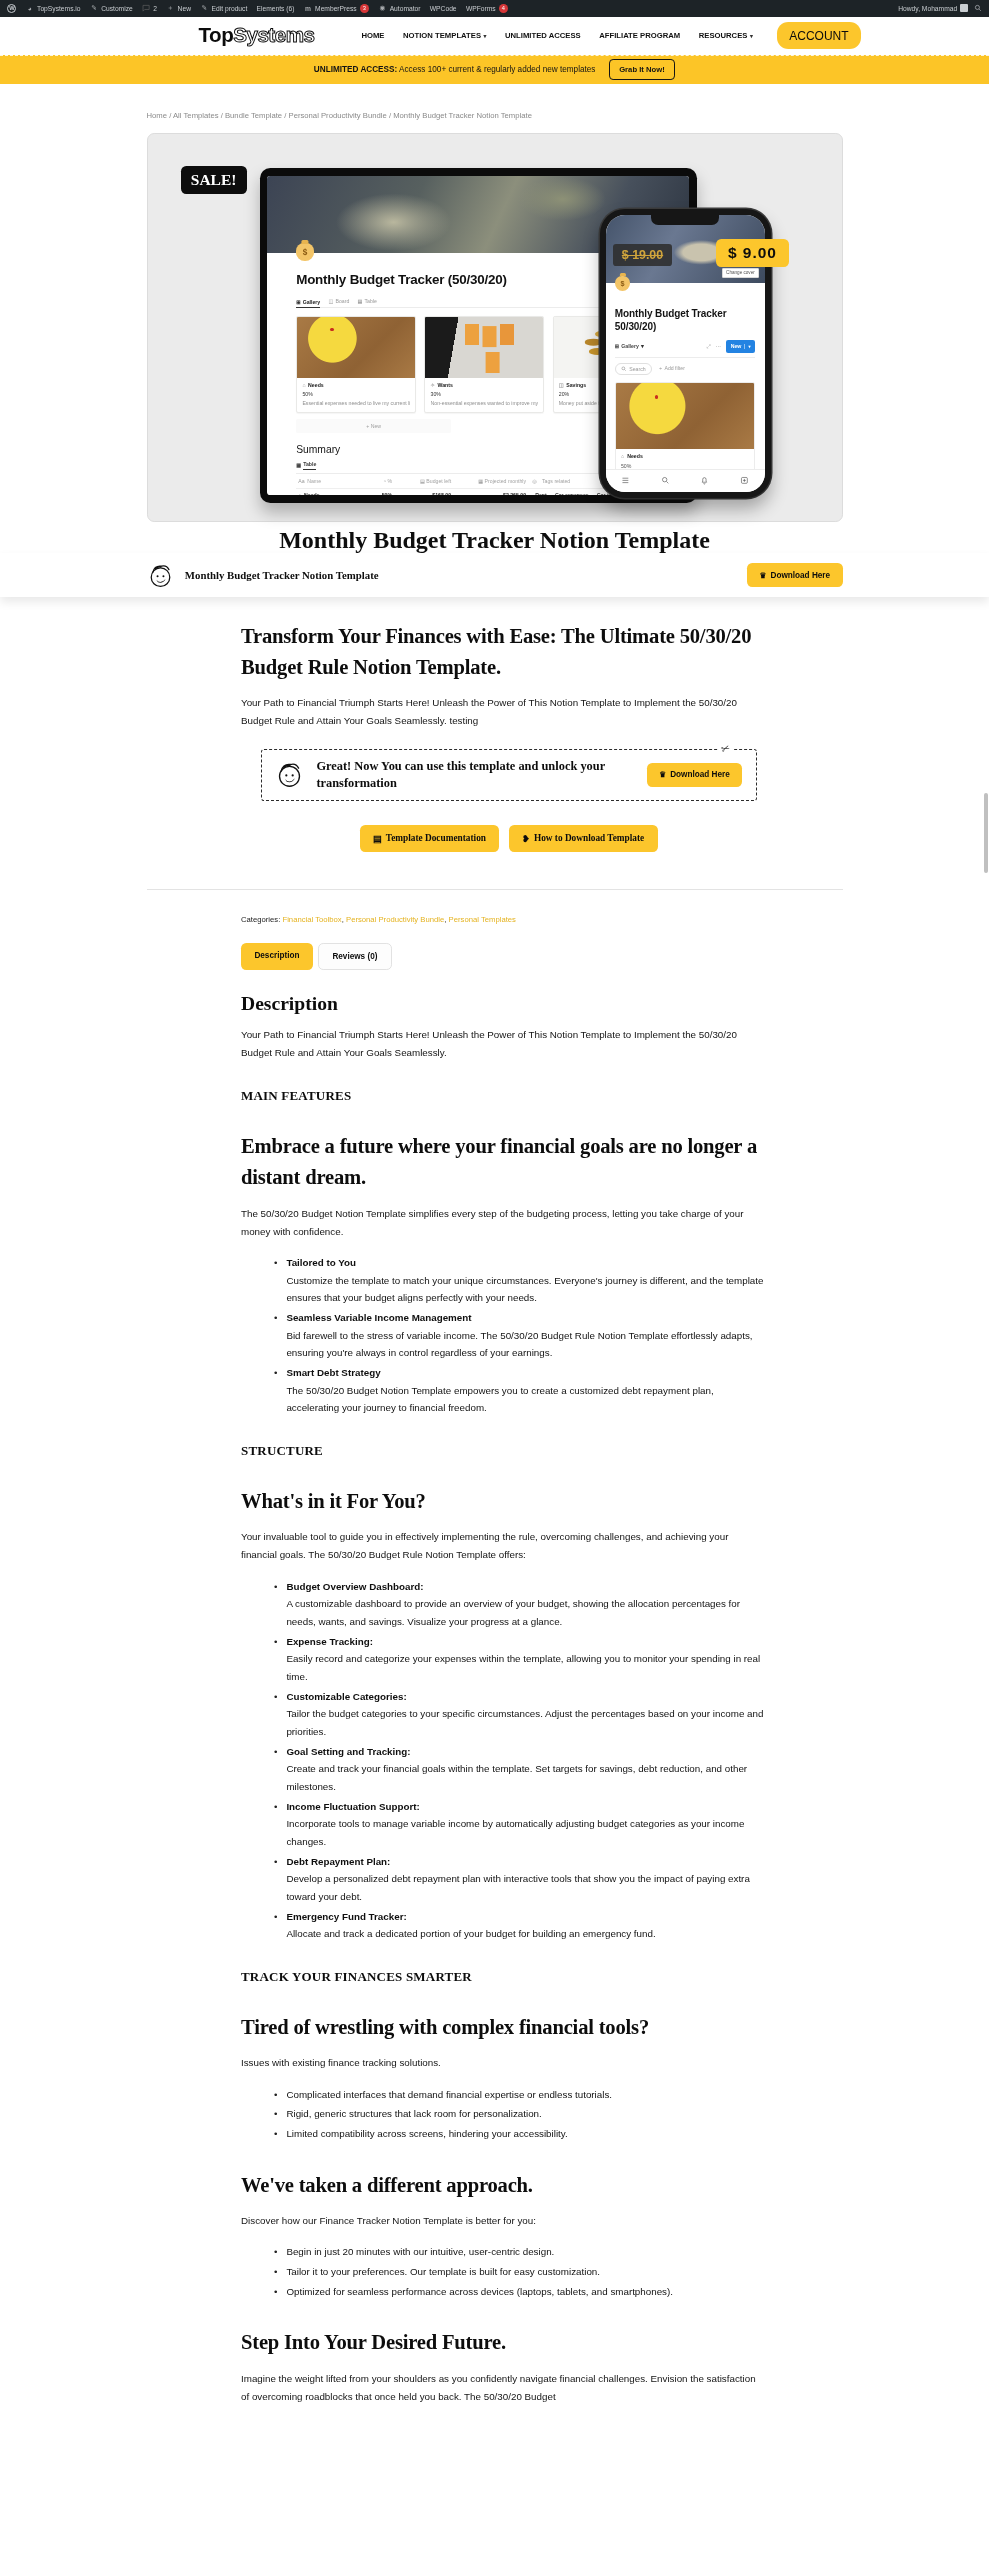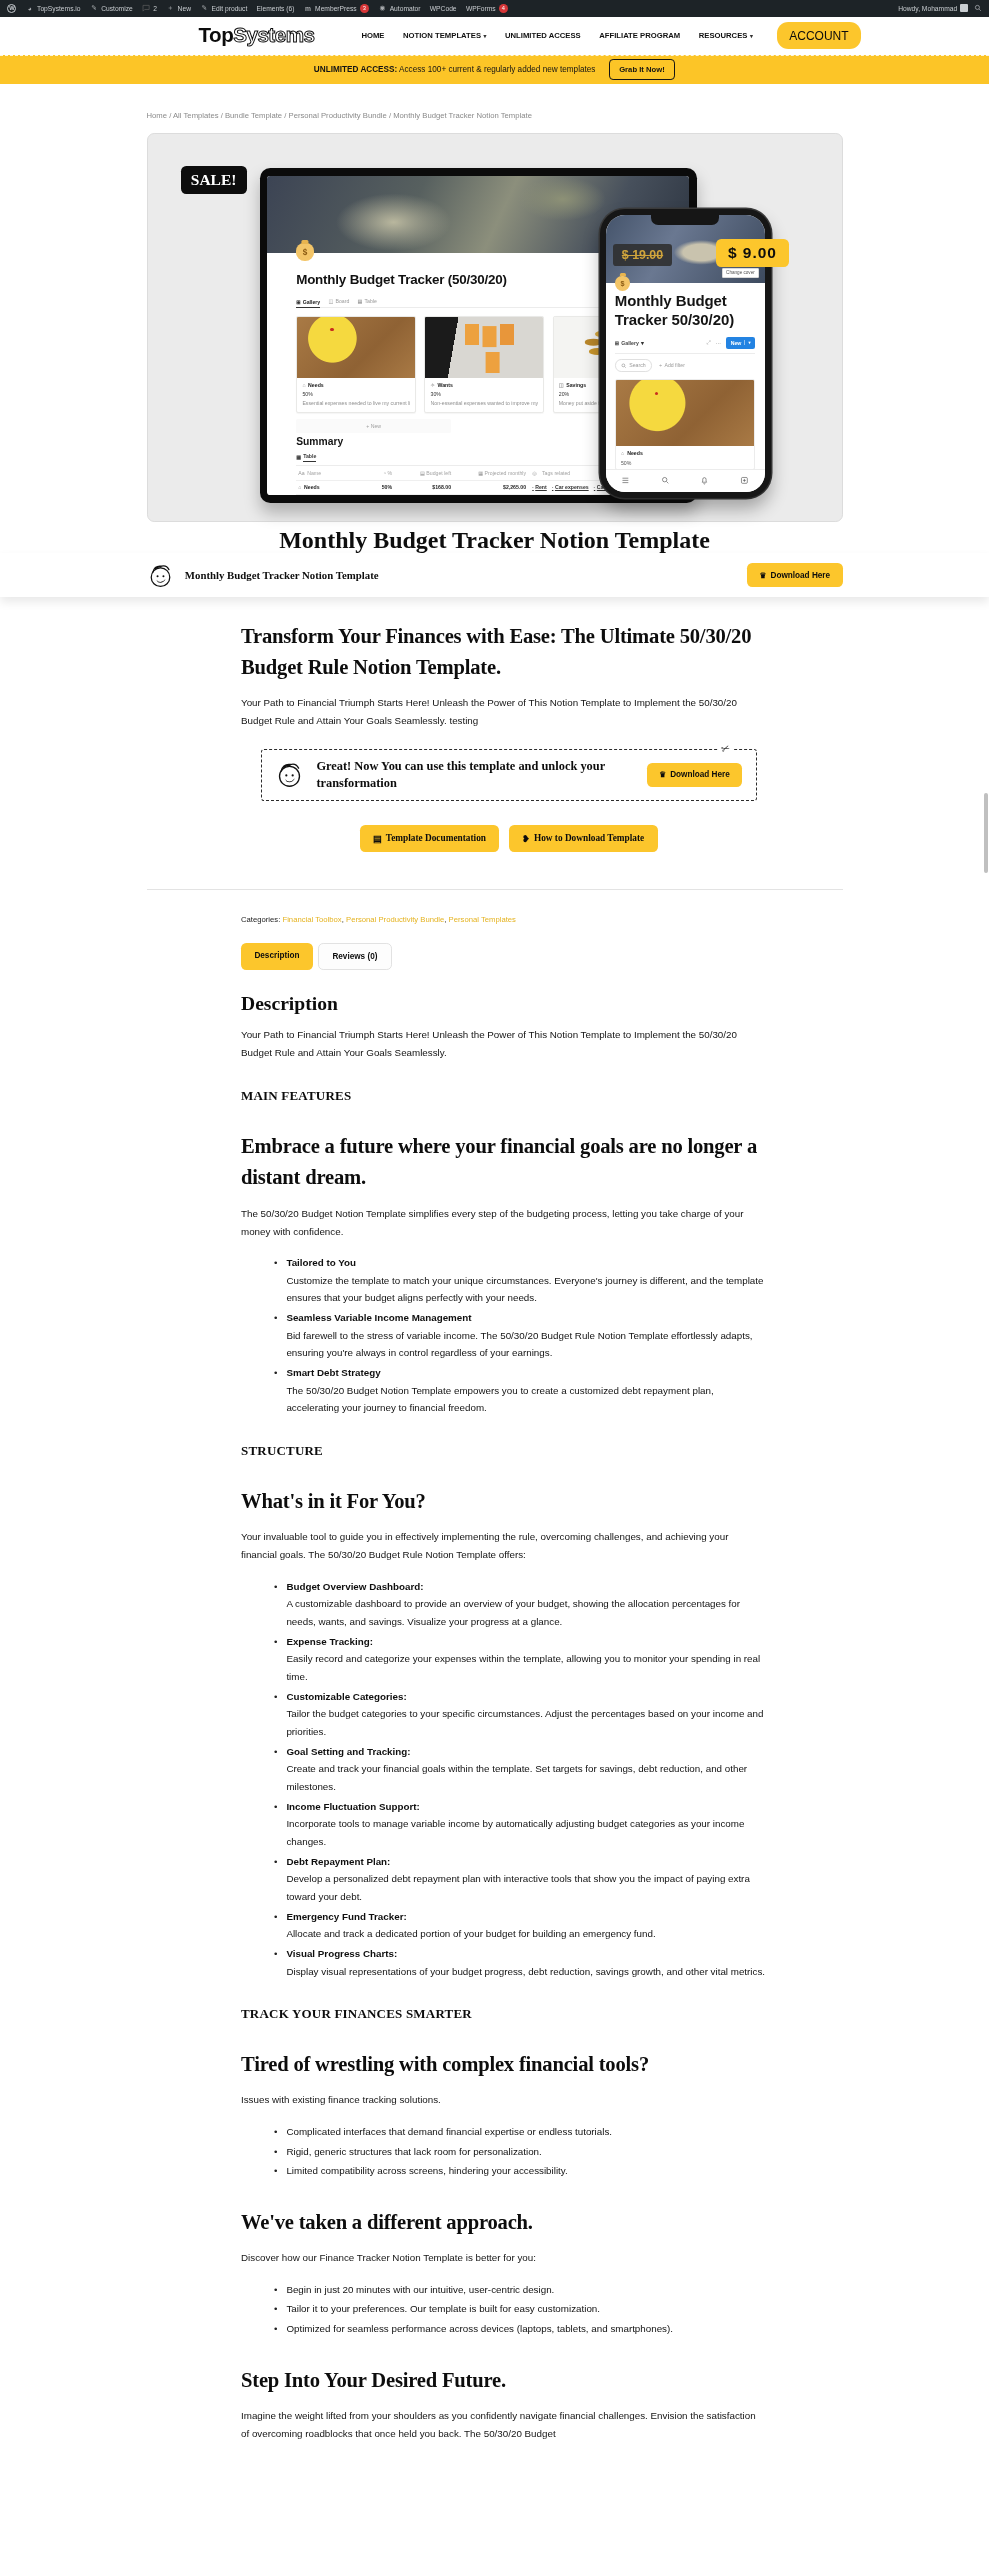--- a/index.html
+++ b/index.html
@@ -63,21 +63,21 @@
   .img-cork::before { content:""; position:absolute; left:28%; top:18%; width:3.6px; height:3.6px; border-radius:50%; background:#c92e1f; }
   .img-notes { background:linear-gradient(100deg,#1b1b1b 0 26%, #d9d7d2 26% 100%); position:relative; }
   .img-notes::before { content:""; position:absolute; left:34%; top:12%; width:13.4px; height:20.6px; background:#eda13f; box-shadow:17.5px 2.1px 0 #eda13f, 35px 0 0 #e8963a, 20.6px 28px 0 #eda13f; }
   .img-coins { background:#f4f4f2; position:relative; }
   .img-coins::before { content:""; position:absolute; left:30%; top:52%; width:17.5px; height:6.2px; border-radius:50%; background:#c8952c; box-shadow:10.3px -5.2px 0 #d8a83c, -4.1px -9.3px 0 #b9872a, 15.5px -13.4px 0 #c8952c, 6.2px -17.5px 0 #d8a83c; }
   .lt-card-meta { padding:4.1px 5.2px 6.2px; }
   .lt-card-name { font-weight:bold; color:#222; display:flex; gap:2.6px; align-items:center; }
   .lt-card-pct { margin-top:3.1px; color:#333; }
   .lt-card-desc { margin-top:3.1px; color:#8f8f8f; white-space:nowrap; overflow:hidden; }
   .lt-new { margin-top:6.2px; color:#a0a0a0; background:#fafafa; border-radius:1.5px; padding:3.6px 0; width:155px; text-align:center; }
-  .lt-summary { font-size:10.3px; font-weight:bold; color:#141414; margin-top:3px; }
+  .lt-summary { font-size:10.3px; font-weight:normal; color:#141414; margin-top:11px; }
   .lt-tabletab { display:flex; gap:2.1px; align-items:center; color:#3a3a3a; font-weight:bold; border-bottom:0.5px solid #ececec; width:100%; padding:6.2px 0 3.1px; }
   .lt-tabletab span.u { border-bottom:1px solid #333; padding-bottom:2.6px; }
   .lt-thead, .lt-row { display:flex; border-bottom:0.5px solid #efefef; align-items:center; }
   .lt-thead { color:#a3a3a3; }
   .lt-c1 { width:57px; padding:3.6px 2.1px; display:flex; gap:2.6px; align-items:center; }
   .lt-c2 { width:41px; padding:3.6px 2.1px; text-align:right; }
   .lt-c3 { width:59px; padding:3.6px 2.1px; text-align:right; }
   .lt-c4 { width:75px; padding:3.6px 2.1px; text-align:right; }
   .lt-c5 { flex:1; padding:3.6px 4.1px; display:flex; gap:5.2px; white-space:nowrap; overflow:hidden; }
   .lt-row { color:#262626; font-weight:bold; }
@@ -89,21 +89,21 @@
   
   .phone { position:absolute; left:452px; top:75px; width:171px; height:289px; background:#fff; border:6.7px solid #161616; border-radius:25px; box-shadow:0 10.3px 17.5px rgba(0,0,0,.3), 0 0 0 1.5px #3c3c3c; overflow:hidden; z-index:4; }
   .ph-notch { position:absolute; top:0; left:50%; transform:translateX(-50%); width:68px; height:10.3px; background:#161616; border-radius:0 0 7.2px 7.2px; z-index:3; }
   .ph-cover { height:68px; background:
       radial-gradient(46px 20.6px at 60% 55%, #c9c3ae 0 40%, transparent 60%),
       linear-gradient(120deg,#45546b 0%, #6a7891 40%, #3d4a5e 100%); position:relative; }
   .ph-change { position:absolute; right:5.2px; bottom:5.2px; background:#fff; border:0.5px solid #d9d9d9; color:#555; font-size:4.6px; padding:1.5px 3.6px; border-radius:1px; }
   .ph-body { padding:0 9.3px; font-size:5.2px; }
   .ph-bag { width:15.5px; height:15.5px; margin-top:-7.2px; background:#f3c568; border-radius:45% 45% 50% 50%; display:flex; align-items:center; justify-content:center; font-weight:bold; color:#8a5a12; font-size:7.2px; position:relative; }
   .ph-bag::before { content:""; position:absolute; top:-3.1px; left:50%; transform:translateX(-50%); width:6.2px; height:3.6px; background:#e8b44f; border-radius:1.5px 1.5px 0 0; }
-  .ph-title { font-weight:bold; font-size:15px; color:#141414; margin-top:1px; line-height:1.25; letter-spacing:-0.1px; }
+  .ph-title { font-weight:bold; font-size:10px; color:#141414; margin-top:17px; line-height:1.25; letter-spacing:-0.1px; }
   .ph-toolbar { display:flex; align-items:center; margin-top:7.2px; border-bottom:0.5px solid #ececec; padding-bottom:4.1px; color:#444; }
   .ph-gallery { display:flex; align-items:center; gap:2.1px; font-weight:bold; }
   .ph-tools { margin-left:auto; display:flex; align-items:center; gap:5.2px; color:#9a9a9a; }
   .ph-new { background:#2383e2; color:#fff; border:none; border-radius:2.1px; padding:3.1px 4.6px; font-size:5.2px; font-weight:bold; display:flex; align-items:center; gap:3.1px; cursor:pointer; }
   .ph-new i { font-style:normal; border-left:0.5px solid rgba(255,255,255,.5); padding-left:3.1px; font-size:4.1px; }
   .ph-search { display:flex; align-items:center; gap:6.2px; margin-top:5.2px; color:#9a9a9a; }
   .ph-search .pill { border:0.5px solid #e0e0e0; border-radius:6.2px; padding:2.1px 5.2px; display:flex; gap:2.6px; align-items:center; }
   .ph-card { margin-top:7.2px; border:0.5px solid #ececec; border-radius:2.1px; overflow:hidden; }
   .ph-card-img { height:66px; }
   .ph-card-meta { padding:4.1px 5.2px; font-weight:bold; color:#222; display:flex; gap:3.1px; align-items:center; }
@@ -502,21 +502,20 @@
       <h2 class="d-h2">What's in it For You?</h2>
       <p>Your invaluable tool to guide you in effectively implementing the rule, overcoming challenges, and achieving your financial goals. The 50/30/20 Budget Rule Notion Template offers:</p>
       <ul class="d-ul">
         <li><strong>Budget Overview Dashboard:</strong><span>A customizable dashboard to provide an overview of your budget, showing the allocation percentages for needs, wants, and savings. Visualize your progress at a glance.</span></li>
         <li><strong>Expense Tracking:</strong><span>Easily record and categorize your expenses within the template, allowing you to monitor your spending in real time.</span></li>
         <li><strong>Customizable Categories:</strong><span>Tailor the budget categories to your specific circumstances. Adjust the percentages based on your income and priorities.</span></li>
         <li><strong>Goal Setting and Tracking:</strong><span>Create and track your financial goals within the template. Set targets for savings, debt reduction, and other milestones.</span></li>
         <li><strong>Income Fluctuation Support:</strong><span>Incorporate tools to manage variable income by automatically adjusting budget categories as your income changes.</span></li>
         <li><strong>Debt Repayment Plan:</strong><span>Develop a personalized debt repayment plan with interactive tools that show you the impact of paying extra toward your debt.</span></li>
         <li><strong>Emergency Fund Tracker:</strong><span>Allocate and track a dedicated portion of your budget for building an emergency fund.</span></li>
-        <li><strong>Visual Progress Charts:</strong><span>Display visual representations of your budget progress, debt reduction, savings growth, and other vital metrics.</span></li>
       </ul>
       <h4 class="d-h4">TRACK YOUR FINANCES SMARTER</h4>
       <h2 class="d-h2">Tired of wrestling with complex financial tools?</h2>
       <p>Issues with existing finance tracking solutions.</p>
       <ul class="d-ul">
         <li><span>Complicated interfaces that demand financial expertise or endless tutorials.</span></li>
         <li><span>Rigid, generic structures that lack room for personalization.</span></li>
         <li><span>Limited compatibility across screens, hindering your accessibility.</span></li>
       </ul>
       <h2 class="d-h2">We've taken a different approach.</h2>

